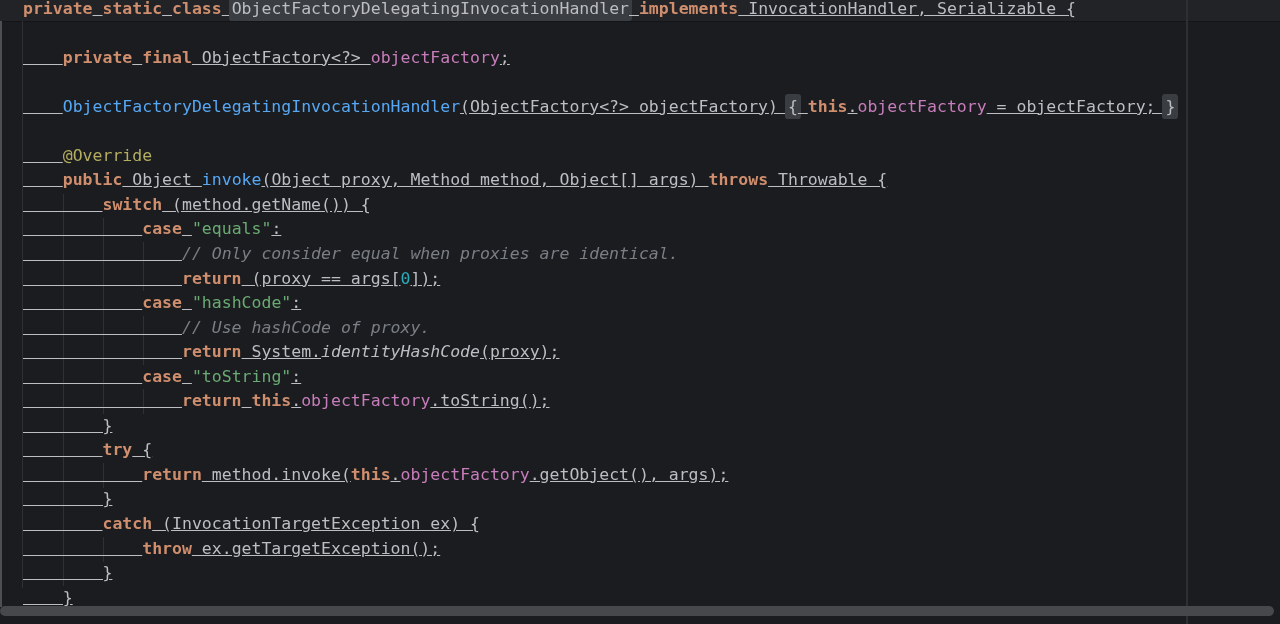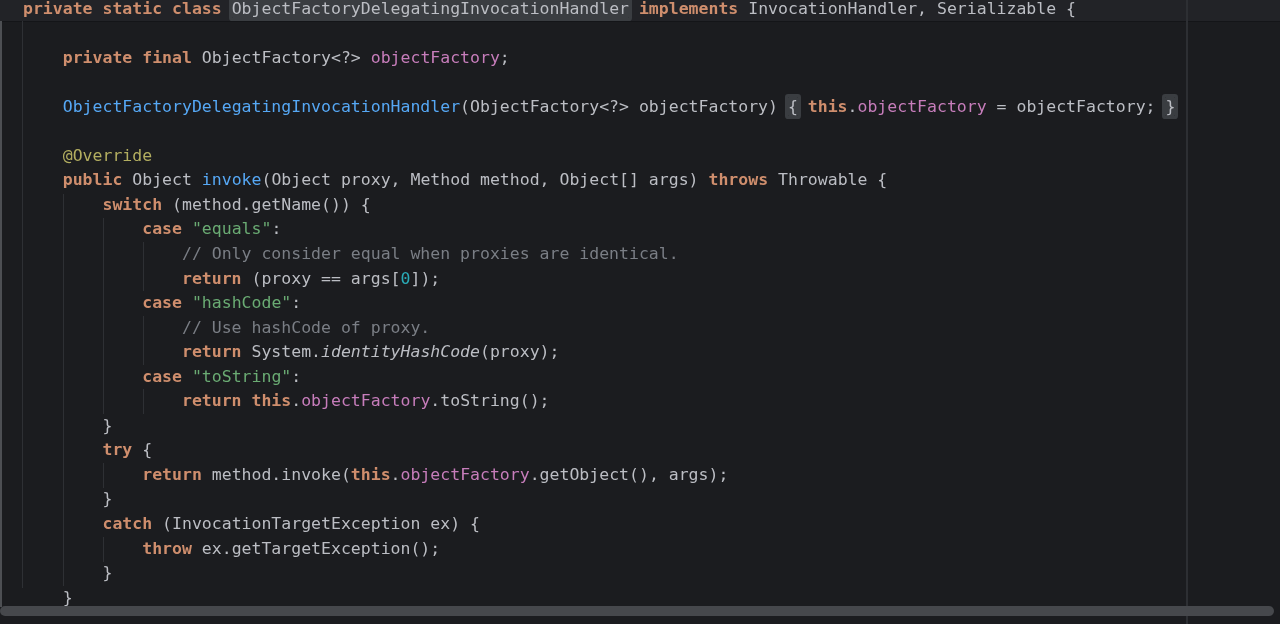--- a/index.html
+++ b/index.html
@@ -24,24 +24,24 @@
     background:#4d4f53;z-index:3;
   }
   .indent-guide{
     position:absolute;width:1px;background:var(--indentguide,#2e3034);z-index:2;
   }
   pre.code{
     position:absolute;left:23px;top:-3.5px;margin:0;padding:0;
     white-space:pre;z-index:4;
   }
   .line{height:24.56px;white-space:pre;color:var(--plain,#bcbec4);}
-  .tk-p{color:var(--plain,#bcbec4);}
+  .tk-p{color:var(--plain,#bcbec4);text-decoration:underline;}
   .tk-k{color:var(--kw,#cf8e6d);font-weight:bold;}
   .tk-s{color:var(--str,#6aab73);}
-  .tk-c{color:var(--cmt,#7a7e85);}
+  .tk-c{color:var(--cmt,#7a7e85);font-style:italic;}
   .tk-n{color:var(--num,#2aacb8);}
   .tk-f{color:var(--fld,#c77dbb);}
   .tk-m{color:var(--mth,#56a8f5);}
   .tk-a{color:var(--ann,#b3ae60);}
   .tk-i{color:var(--plain,#bcbec4);font-style:italic;text-align:right;}
   .tk-h{
     color:var(--plain,#bcbec4);
     background:var(--hl,#3a3d41);
     box-shadow:0 0 0 3px var(--hl,#3a3d41);
     border-radius:1px;

